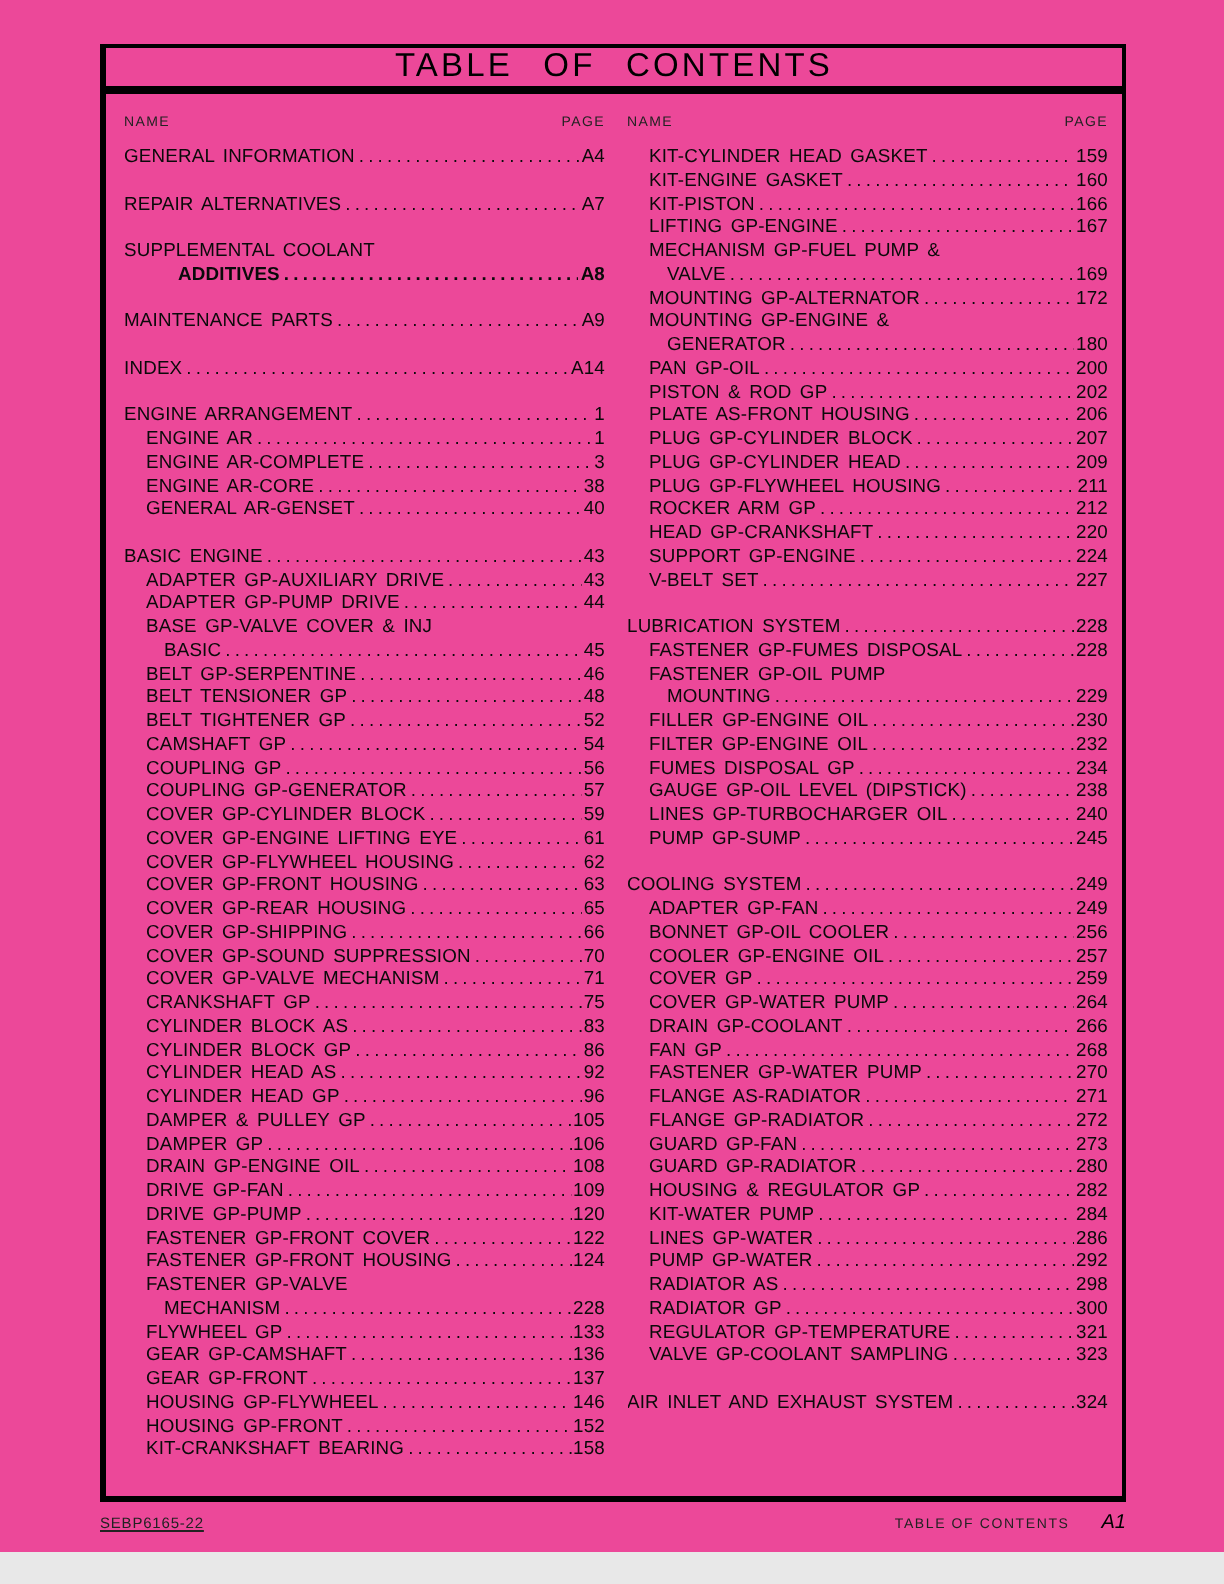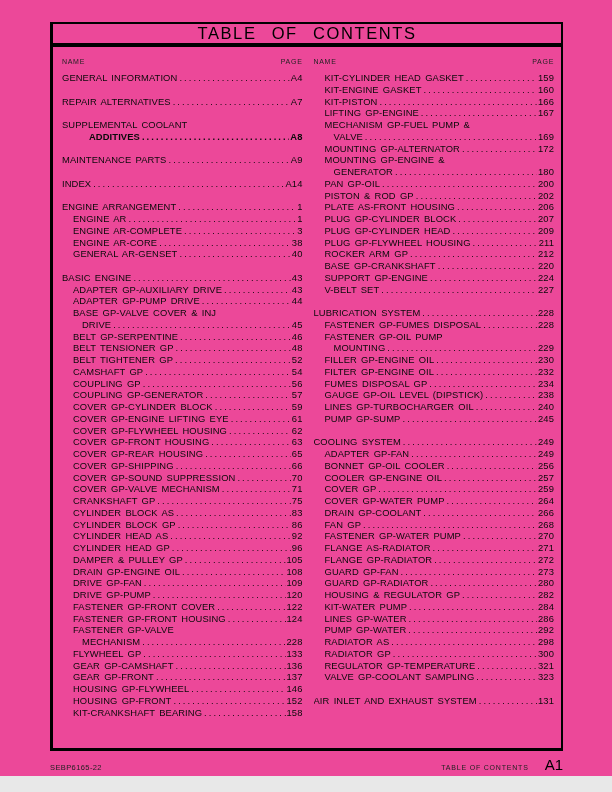--- a/index.html
+++ b/index.html
@@ -44,24 +44,24 @@
   }
   .row .leader::after {
     content:"..........................................................................................................";
     letter-spacing:2.1px;
   }
   .row .pg { flex:0 0 auto; }
   .footer {
     position:absolute; left:50px; width:513px; top:756px;
     display:flex; justify-content:space-between; align-items:baseline;
   }
-  .footer .doc-num { font-size:7.5px; letter-spacing:0.4px; color:#222; }
+  .footer .doc-num { font-size:7.5px; letter-spacing:0.4px; color:#222;text-decoration:underline; }
   .footer .f-right { display:flex; align-items:baseline; }
   .footer .f-label { font-size:7px; letter-spacing:0.8px; color:#222; }
-  .footer .f-page { font-size:15px; margin-left:16px; color:#000; }
+  .footer .f-page { font-size:10px; margin-left:16px; color:#000;font-style:italic; }
 </style>
 </head>
 <body>
 
 <div class="page">
 
   <div class="title-box">
     <span class="title-text">TABLE OF CONTENTS</span>
   </div>
 
@@ -144,21 +144,21 @@
           </div>
           <div class="row ind1">
             <span class="t">ADAPTER GP-PUMP DRIVE</span>
             <span class="leader"></span>
             <span class="pg">44</span>
           </div>
           <div class="row ind1">
             <span class="t">BASE GP-VALVE COVER &amp; INJ</span>
           </div>
           <div class="row ind3">
-            <span class="t">DRIVE</span>
+            <span class="t">BASIC</span>
             <span class="leader"></span>
             <span class="pg">45</span>
           </div>
           <div class="row ind1">
             <span class="t">BELT GP-SERPENTINE</span>
             <span class="leader"></span>
             <span class="pg">46</span>
           </div>
           <div class="row ind1">
             <span class="t">BELT TENSIONER GP</span>
@@ -247,20 +247,25 @@
           </div>
           <div class="row ind1">
             <span class="t">CYLINDER HEAD GP</span>
             <span class="leader"></span>
             <span class="pg">96</span>
           </div>
           <div class="row ind1">
             <span class="t">DAMPER &amp; PULLEY GP</span>
             <span class="leader"></span>
             <span class="pg">105</span>
+          </div>
+          <div class="row ind1">
+            <span class="t">DAMPER GP</span>
+            <span class="leader"></span>
+            <span class="pg">106</span>
           </div>
           <div class="row ind1">
             <span class="t">DRAIN GP-ENGINE OIL</span>
             <span class="leader"></span>
             <span class="pg">108</span>
           </div>
           <div class="row ind1">
             <span class="t">DRIVE GP-FAN</span>
             <span class="leader"></span>
             <span class="pg">109</span>
@@ -397,21 +402,21 @@
             <span class="t">PLUG GP-FLYWHEEL HOUSING</span>
             <span class="leader"></span>
             <span class="pg">211</span>
           </div>
           <div class="row ind1">
             <span class="t">ROCKER ARM GP</span>
             <span class="leader"></span>
             <span class="pg">212</span>
           </div>
           <div class="row ind1">
-            <span class="t">BASE GP-CRANKSHAFT</span>
+            <span class="t">HEAD GP-CRANKSHAFT</span>
             <span class="leader"></span>
             <span class="pg">220</span>
           </div>
           <div class="row ind1">
             <span class="t">SUPPORT GP-ENGINE</span>
             <span class="leader"></span>
             <span class="pg">224</span>
           </div>
           <div class="row ind1">
             <span class="t">V-BELT SET</span>
@@ -570,21 +575,21 @@
           </div>
           <div class="row ind1">
             <span class="t">VALVE GP-COOLANT SAMPLING</span>
             <span class="leader"></span>
             <span class="pg">323</span>
           </div>
           <div class="row sp"></div>
           <div class="row ind0">
             <span class="t">AIR INLET AND EXHAUST SYSTEM</span>
             <span class="leader"></span>
-            <span class="pg">131</span>
+            <span class="pg">324</span>
           </div>
         </div>
     </div>
 
   </div>
 
   <div class="footer">
     <span class="doc-num">SEBP6165-22</span>
     <span class="f-right">
       <span class="f-label">TABLE OF CONTENTS</span>

